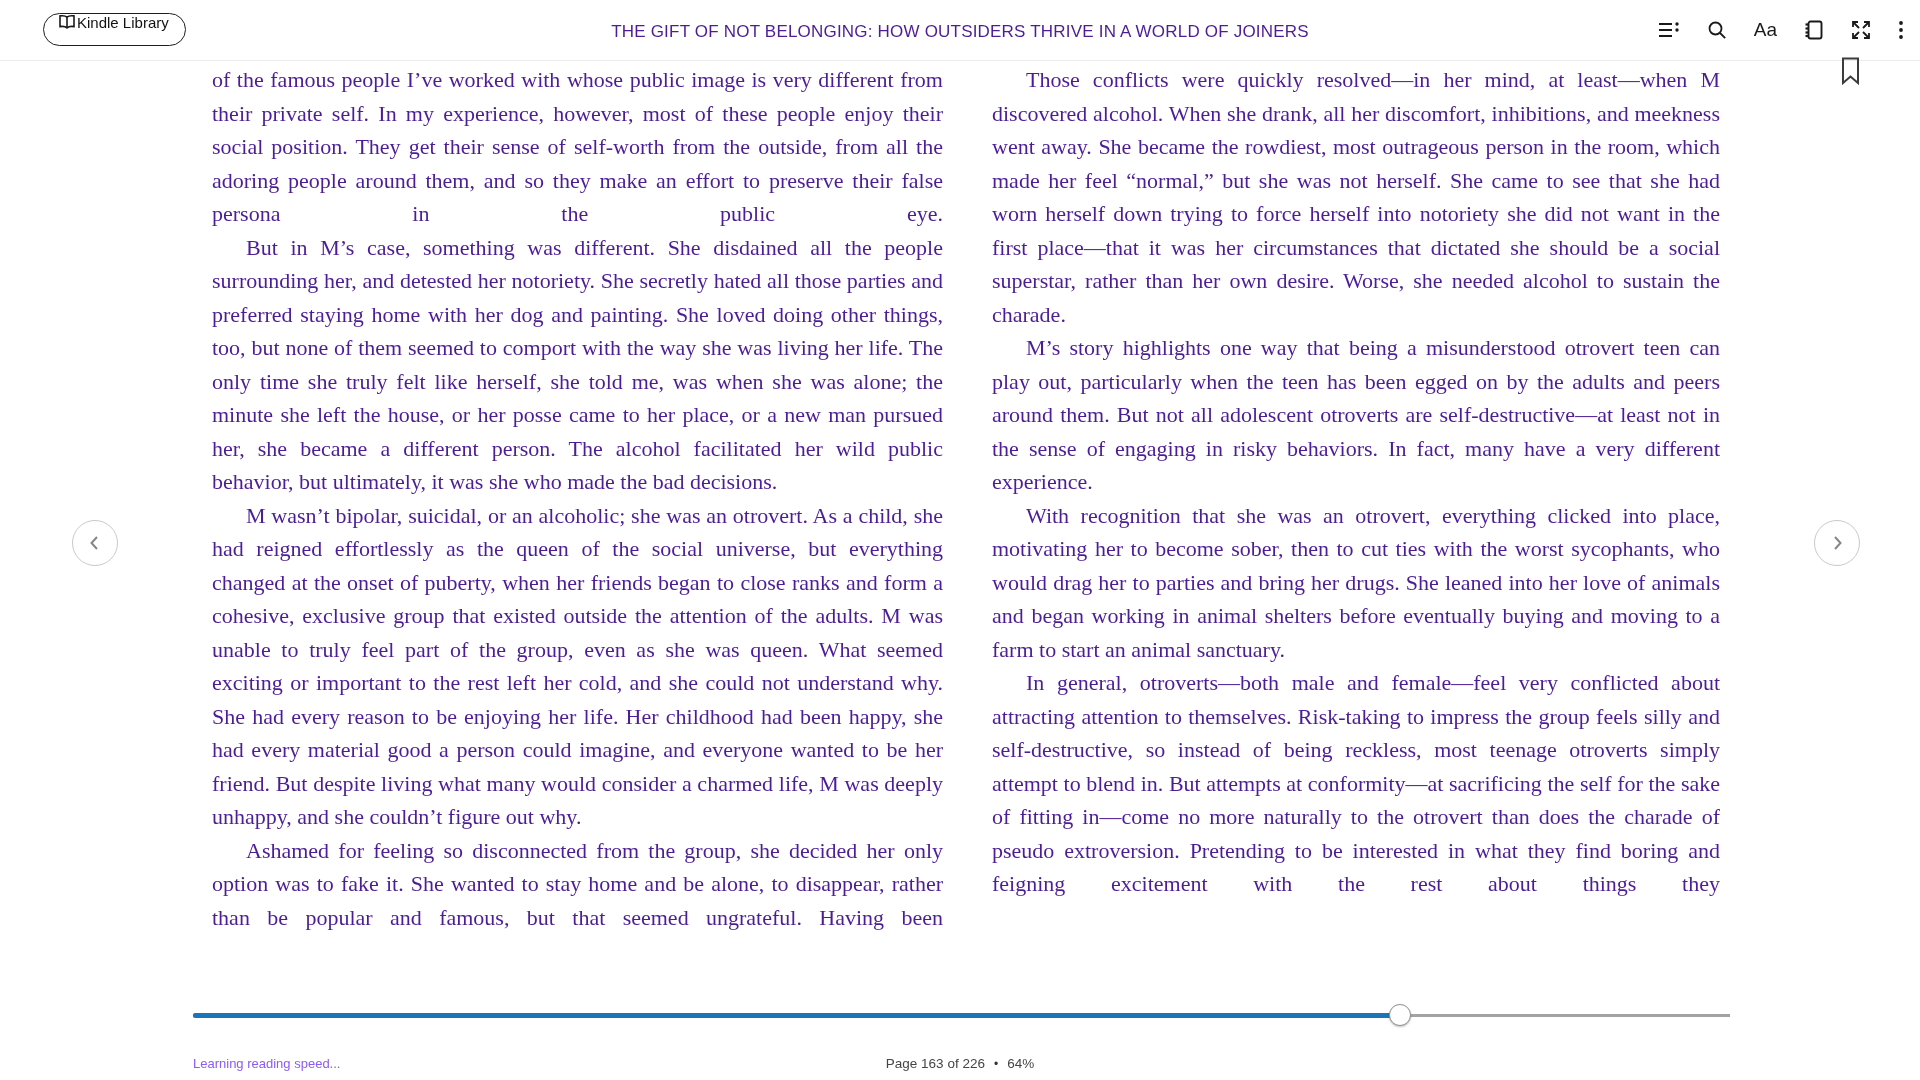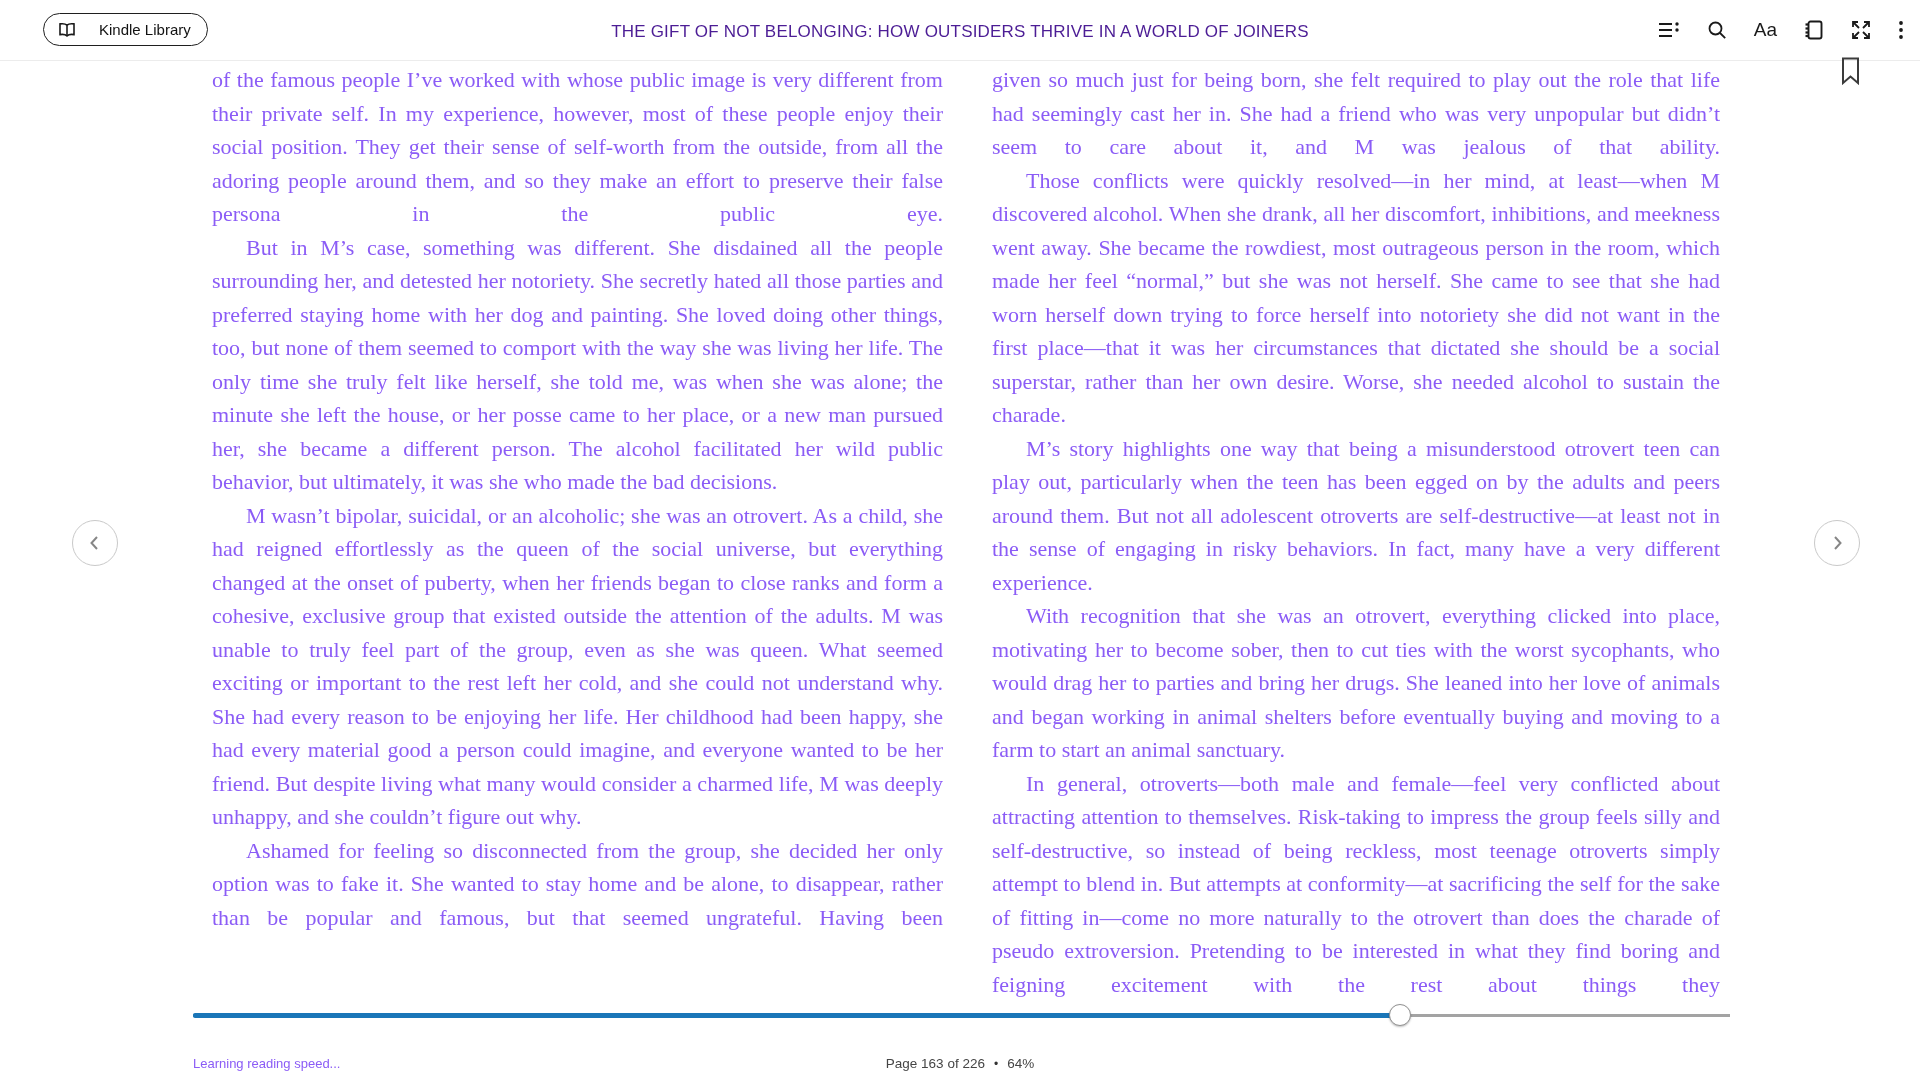--- a/index.html
+++ b/index.html
@@ -2,35 +2,35 @@
 <html><head>
 <meta charset="utf-8">
 <style>
   html,body{margin:0;padding:0;background:#fff;}
   #app{position:relative;width:1920px;height:1080px;background:#fff;overflow:hidden;
        font-family:"Liberation Sans","DejaVu Sans",sans-serif;color:#161616;}
 
   
   .topbar{position:absolute;left:0;top:0;width:100%;height:60px;background:#fff;
           border-bottom:1px solid #ececec;z-index:5;}
-  .lib-btn{position:absolute;left:43px;top:13px;height:33px;display:flex;align-items:center;
-           gap:22px;padding:0 16px 0 13px;border:1.5px solid #1f1f1f;border-radius:18px;
+  .lib-btn{position:absolute;left:43px;top:13px;height:33px;display:flex;align-items:flex-start;
+           gap:0;padding:0 16px 0 13px;border:1.5px solid #1f1f1f;border-radius:18px;
            background:#fff;font-size:15px;color:#121212;cursor:pointer;box-sizing:border-box;}
   .book-title{position:absolute;left:0;top:22px;width:100%;text-align:center;
               font-size:17px;letter-spacing:.2px;color:#4c1d95;white-space:nowrap;}
   .icon-row{position:absolute;right:16px;top:0;height:60px;display:flex;align-items:center;gap:27px;}
   .icon-btn{display:flex;align-items:center;justify-content:center;background:none;border:none;
             padding:0;cursor:pointer;}
   .aa-label{font-size:19px;color:#1a1a1a;}
   .bookmark{position:absolute;left:1841px;top:57px;cursor:pointer;z-index:6;}
 
   
   .col{position:absolute;top:63px;height:938px;overflow:hidden;
        font-family:"Liberation Serif","DejaVu Serif",serif;font-size:22px;line-height:33.5px;
-       color:#8b5cf6;text-align:justify;}
+       color:#4c1d95;text-align:justify;}
   .col-left{left:212px;width:731px;}
   .col-right{left:992px;width:728px;}
   .col p{margin:0;}
   .col p.ind{text-indent:34px;}
   .col p.cont{text-align-last:justify;}
 
   
   .navbtn{position:absolute;top:520px;width:46px;height:46px;border:1px solid #c9c9c9;
           border-radius:50%;background:#fff;display:flex;align-items:center;justify-content:center;
           cursor:pointer;box-sizing:border-box;}
@@ -132,21 +132,20 @@
   </div>
 
   <div class="col col-left">
     <p class="cont">of the famous people I’ve worked with whose public image is very different from their private self. In my experience, however, most of these people enjoy their social position. They get their sense of self-worth from the outside, from all the adoring people around them, and so they make an effort to preserve their false persona in the public eye.</p>
     <p class="ind">But in M’s case, something was different. She disdained all the people surrounding her, and detested her notoriety. She secretly hated all those parties and preferred staying home with her dog and painting. She loved doing other things, too, but none of them seemed to comport with the way she was living her life. The only time she truly felt like herself, she told me, was when she was alone; the minute she left the house, or her posse came to her place, or a new man pursued her, she became a different person. The alcohol facilitated her wild public behavior, but ultimately, it was she who made the bad decisions.</p>
     <p class="ind">M wasn’t bipolar, suicidal, or an alcoholic; she was an otrovert. As a child, she had reigned effortlessly as the queen of the social universe, but everything changed at the onset of puberty, when her friends began to close ranks and form a cohesive, exclusive group that existed outside the attention of the adults. M was unable to truly feel part of the group, even as she was queen. What seemed exciting or important to the rest left her cold, and she could not understand why. She had every reason to be enjoying her life. Her childhood had been happy, she had every material good a person could imagine, and everyone wanted to be her friend. But despite living what many would consider a charmed life, M was deeply unhappy, and she couldn’t figure out why.</p>
     <p class="ind cont">Ashamed for feeling so disconnected from the group, she decided her only option was to fake it. She wanted to stay home and be alone, to disappear, rather than be popular and famous, but that seemed ungrateful. Having been</p>
   </div>
 
   <div class="col col-right">
-    <p class="cont">given so much just for being born, she felt required to play out the role that life had seemingly cast her in. She had a friend who was very unpopular but didn’t seem to care about it, and M was jealous of that ability.</p>
     <p class="ind">Those conflicts were quickly resolved—in her mind, at least—when M discovered alcohol. When she drank, all her discomfort, inhibitions, and meekness went away. She became the rowdiest, most outrageous person in the room, which made her feel “normal,” but she was not herself. She came to see that she had worn herself down trying to force herself into notoriety she did not want in the first place—that it was her circumstances that dictated she should be a social superstar, rather than her own desire. Worse, she needed alcohol to sustain the charade.</p>
     <p class="ind">M’s story highlights one way that being a misunderstood otrovert teen can play out, particularly when the teen has been egged on by the adults and peers around them. But not all adolescent otroverts are self-destructive—at least not in the sense of engaging in risky behaviors. In fact, many have a very different experience.</p>
     <p class="ind">With recognition that she was an otrovert, everything clicked into place, motivating her to become sober, then to cut ties with the worst sycophants, who would drag her to parties and bring her drugs. She leaned into her love of animals and began working in animal shelters before eventually buying and moving to a farm to start an animal sanctuary.</p>
     <p class="ind cont">In general, otroverts—both male and female—feel very conflicted about attracting attention to themselves. Risk-taking to impress the group feels silly and self-destructive, so instead of being reckless, most teenage otroverts simply attempt to blend in. But attempts at conformity—at sacrificing the self for the sake of fitting in—come no more naturally to the otrovert than does the charade of pseudo extroversion. Pretending to be interested in what they find boring and feigning excitement with the rest about things they</p>
   </div>
 
   <button class="navbtn prev">
     <span style="display:flex;">
       <svg width="24" height="26" viewBox="0 0 24 26">
         <polyline points="14,7 8.5,13 14,19" fill="none" stroke="#868686" stroke-width="2"></polyline>

